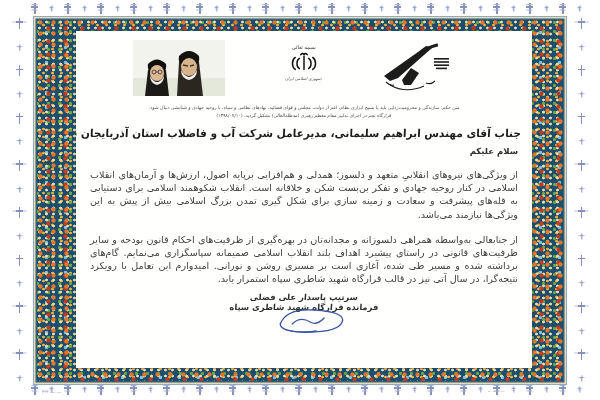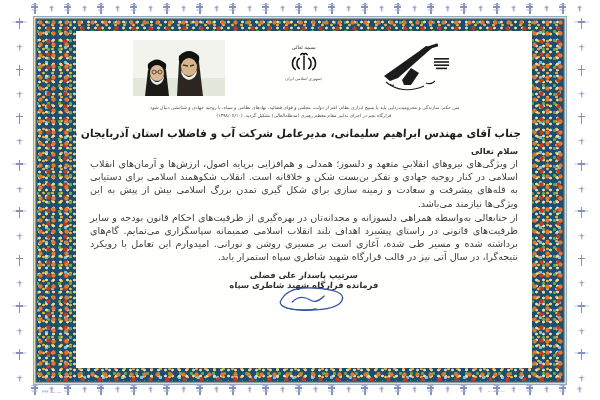--- a/index.html
+++ b/index.html
@@ -48,21 +48,21 @@
 
   
   #header-quote{direction:rtl;text-align:center;color:#4a4a4a;font-size:4.6px;line-height:8px;
                 margin:4px 30px 0 30px;transform:skewX(-4deg);}
 
   
   #addressee{direction:rtl;text-align:center;font-weight:bold;color:#1c1c1c;font-size:11px;
              white-space:nowrap;margin:7px 2px 0 2px;transform:scaleX(.96) skewX(-3deg);letter-spacing:-0.2px;}
   #salutation{direction:rtl;text-align:right;font-weight:bold;color:#2c2c2c;font-size:8.5px;margin:6px 14px 0 14px;}
   .body-par{direction:rtl;text-align:justify;color:#3d3d3d;font-size:9.6px;line-height:13.2px;
-            margin:1px 14px 0 14px;}
+            margin:12px 14px 0 14px;}
 
   
   #signature-block{position:relative;text-align:center;margin-top:6px;direction:rtl;}
   .sig-line{font-size:8.4px;font-weight:bold;color:#2e2e2e;line-height:10.5px;transform:skewX(-4deg);}
   #signature-scribble{position:absolute;left:50%;transform:translateX(-42%);top:12px;pointer-events:none;}
 
   
   .microtext{position:absolute;font-size:4px;color:#7d88b5;letter-spacing:.5px;direction:rtl;}
   #micro-left{left:42px;top:389px;}
   #micro-right{left:488px;top:388px;color:#9a9a9a;}
@@ -238,21 +238,21 @@
         </svg>
       </div>
 
       <div id="header-quote">
         <div>متن حکم: سازندگی و محرومیت‌زدایی باید با بسیج ابزاری نظام، اعم از دولت، مجلس و قوای قضائیه، نهادهای نظامی و سپاه، با روحیه جهادی و شتابشی دنبال شود.</div>
         <div>قرارگاه نجم در اجرای تدابیر مقام معظم رهبری (مدظله‌العالی) تشکیل گردید. (۱۳۹۸/۰۷/۱۰)</div>
       </div>
 
       <div id="addressee">جناب آقای مهندس ابراهیم سلیمانی، مدیرعامل شرکت آب و فاضلاب استان آذربایجان شرقی</div>
 
-      <div id="salutation">سلام تعالی</div>
+      <div id="salutation">سلام علیکم</div>
 
       <div class="body-par">از ویژگی‌های نیروهای انقلابیِ متعهد و دلسوز؛ همدلی و هم‌افزایی برپایه اصول، ارزش‌ها و آرمان‌های انقلاب اسلامی در کنار روحیه جهادی و تفکر بن‌بست شکن و خلاقانه است. انقلاب شکوهمند اسلامی برای دستیابی به قله‌های پیشرفت و سعادت و زمینه سازی برای شکل گیری تمدن بزرگ اسلامی بیش از پیش به این ویژگی‌ها نیازمند می‌باشد.</div>
       <div class="body-par">از جنابعالی به‌واسطه همراهی دلسوزانه و مجدانه‌تان در بهره‌گیری از ظرفیت‌های احکام قانون بودجه و سایر ظرفیت‌های قانونی در راستای پیشبرد اهداف بلند انقلاب اسلامی صمیمانه سپاسگزاری می‌نمایم. گام‌های برداشته شده و مسیر طی شده، آغازی است بر مسیری روشن و نورانی. امیدوارم این تعامل با رویکرد نتیجه‌گرا، در سال آتی نیز در قالب قرارگاه شهید شاطری سپاه استمرار یابد.</div>
 
       <div id="signature-block">
         <div class="sig-line">سرتیپ پاسدار علی فضلی</div>
         <div class="sig-line">فرمانده قرارگاه شهید شاطری سپاه</div>
         <svg id="signature-scribble" viewBox="0 0 90 34" width="90" height="34">
           <g stroke="#3956a3" stroke-width="1.3" fill="none" stroke-linecap="round">
             <path d="M14 20 Q20 4 48 6 Q80 8 76 18 Q72 28 42 28 Q14 28 14 20 Z"></path>

